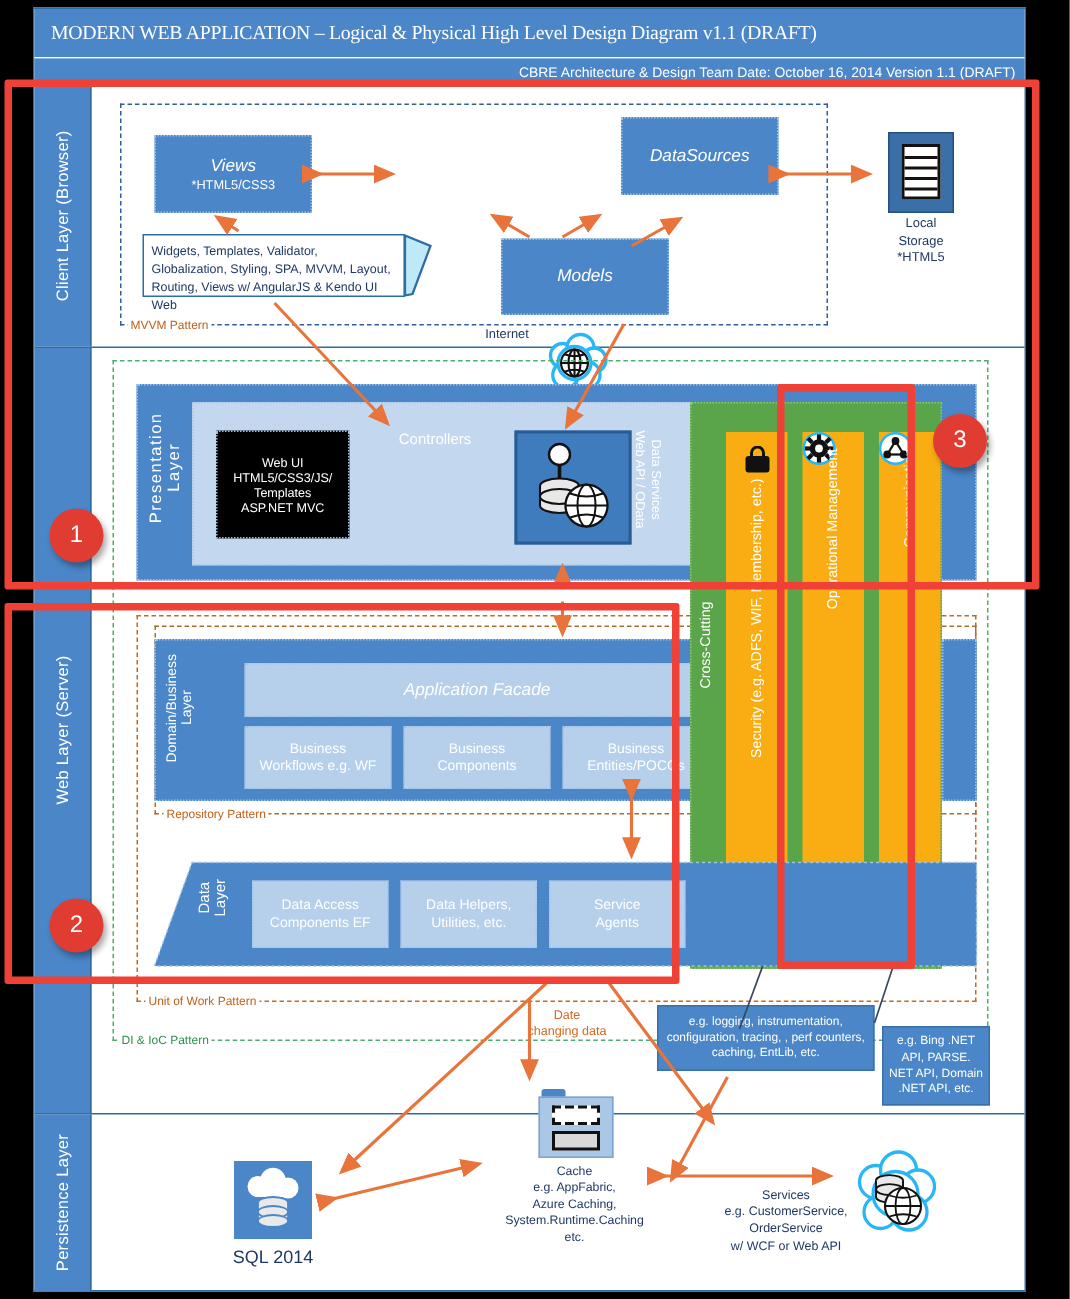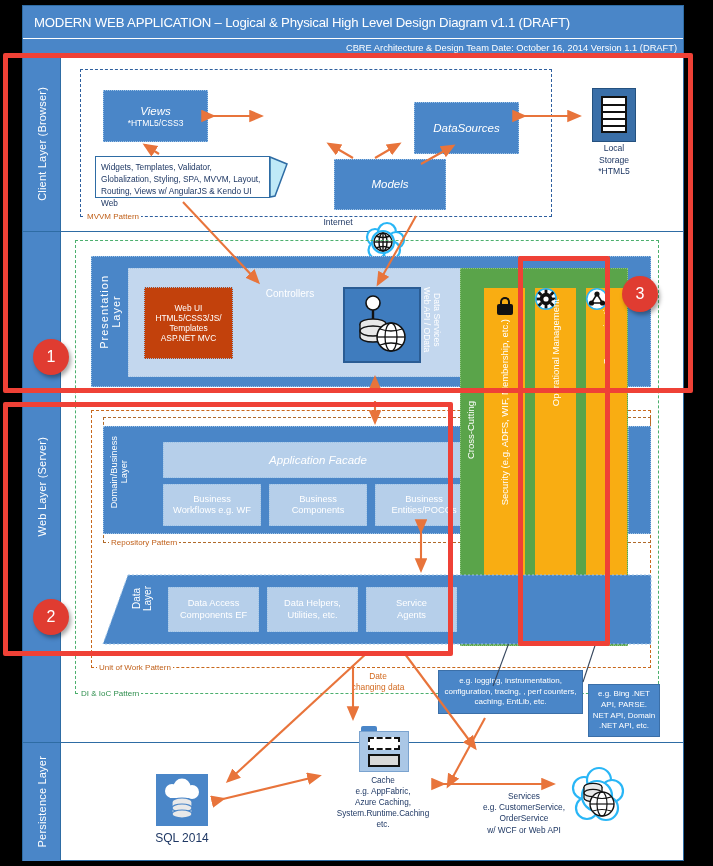--- a/index.html
+++ b/index.html
@@ -7,21 +7,21 @@
   body{font-family:"Liberation Sans",sans-serif;}
   #page{position:relative;width:713px;height:866px;background:#ffffff;overflow:hidden;}
 
   
   .frame-black{position:absolute;left:0;top:0;width:713px;height:866px;background:#000;}
   .canvas{position:absolute;left:22px;top:5px;width:662px;height:856px;background:#ffffff;
           border:1px solid #2e6ca4;box-sizing:border-box;}
 
   
   .title-bar{position:absolute;left:0;top:0;width:100%;height:33px;background:#4a86c8;
-             border-bottom:1px solid #ffffff;box-sizing:border-box;display:flex;align-items:center;}
+             border-bottom:1px solid #ffffff;box-sizing:border-box;display:flex;align-items:center;font-family:Liberation Serif, serif;}
   .title-text{color:#fff;font-size:13.2px;padding-left:11px;letter-spacing:-.2px;white-space:nowrap;}
   .subtitle-bar{position:absolute;left:0;top:33px;width:100%;height:17px;background:#4a86c8;
                 display:flex;align-items:center;justify-content:flex-end;text-align:right;}
   .subtitle-text{color:#fff;font-size:9.3px;padding-right:6px;white-space:nowrap;}
 
   
   .layer-col{position:absolute;left:0;width:38px;background:#4a86c8;border-right:1px solid #2e6ca4;
              box-sizing:border-box;display:flex;align-items:center;justify-content:center;}
   .layer-col span{writing-mode:vertical-rl;transform:rotate(180deg);color:#fff;font-size:11px;
                   white-space:nowrap;letter-spacing:.2px;}
@@ -108,21 +108,21 @@
     <div class="layer-div" style="top:225px;"></div>
     <div class="layer-div" style="top:736px;"></div>
 
     <div class="dash d-blue" style="left:57px;top:63px;width:472px;height:148px;"></div>
     <div class="pat-label" style="left:62px;top:206px;">MVVM Pattern</div>
 
     <div class="bx blue" style="left:80px;top:84px;width:105px;height:52px;">
       <div class="t1">Views</div>
       <div class="t2">*HTML5/CSS3</div>
     </div>
-    <div class="bx blue" style="left:391px;top:96px;width:105px;height:52px;">
+    <div class="bx blue" style="left:391px;top:72px;width:105px;height:52px;">
       <div class="t1">DataSources</div>
     </div>
     <div class="bx blue" style="left:311px;top:153px;width:112px;height:51px;">
       <div class="t1">Models</div>
     </div>
 
     <div style="position:absolute;left:561px;top:82px;width:60px;height:90px;">
       <div style="position:absolute;left:8px;top:0;width:42px;height:52px;background:#3a6fa8;border:1px solid #24517f;">
         <div style="position:absolute;left:8px;top:7px;width:26px;height:37px;background:#fff;border:2px solid #111;box-sizing:border-box;">
           <div style="position:absolute;left:0;top:6px;width:100%;height:2px;background:#111;"></div>
@@ -170,21 +170,21 @@
     <div class="pat-label" style="left:74px;top:657px;">Unit of Work Pattern</div>
 
     <div class="dash d-brown" style="left:80px;top:411px;width:548px;height:126px;"></div>
     <div class="pat-label" style="left:86px;top:532px;">Repository Pattern</div>
 
     <div class="bx blue" style="left:68px;top:250px;width:560px;height:131px;justify-content:flex-start;align-items:flex-start;">
       <div class="vert" style="position:absolute;left:6px;top:18px;font-size:11px;color:#fff;white-space:pre-line;text-align:center;letter-spacing:1px;">Presentation
 Layer</div>
     </div>
     <div class="panel-light" style="position:absolute;left:105px;top:262px;width:335px;height:107px;"></div>
-    <div class="bx" style="left:121px;top:281px;width:89px;height:72px;background:#c2410c;border:1px dotted #9dc3e6;">
+    <div class="bx" style="left:121px;top:281px;width:89px;height:72px;background:#000000;border:1px dotted #9dc3e6;">
       <div class="t2" style="white-space:pre-line;font-size:8.4px;">Web UI
 HTML5/CSS3/JS/
 Templates
 ASP.NET MVC</div>
     </div>
     <div class="plain" style="left:219px;top:281px;width:96px;color:#fff;font-size:10px;">Controllers</div>
     <div style="position:absolute;left:320px;top:281px;width:74px;height:72px;background:#3f7cbe;border:2px solid #2a5c94;">
       <svg width="70" height="68" style="left:1px;top:1px;">
         <circle cx="27" cy="13" r="7" fill="#fff" stroke="#111" stroke-width="1.6"></circle>
         <line x1="27" y1="20" x2="27" y2="30" stroke="#111" stroke-width="2.4"></line>

